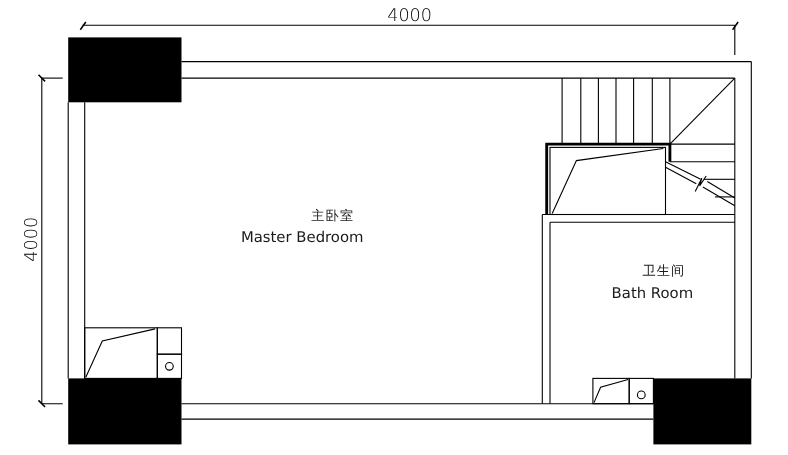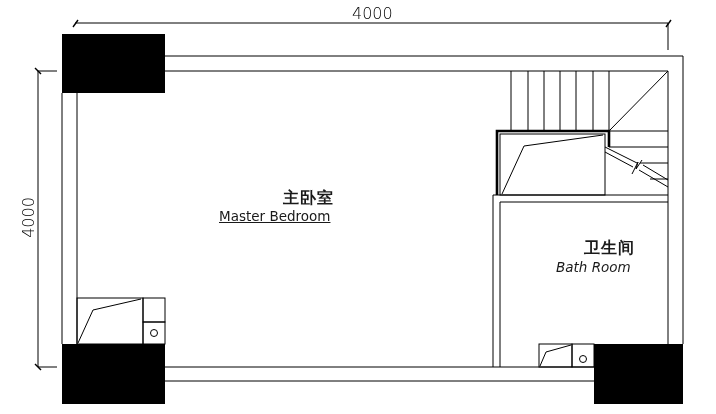--- a/index.html
+++ b/index.html
@@ -3,21 +3,21 @@
   <meta charset="utf-8">
   <style>
     html, body { margin: 0; padding: 0; background: #ffffff; }
     body { width: 716px; height: 414px; overflow: hidden; position: relative; font-family: "DejaVu Sans", sans-serif; }
     svg { position: absolute; left: 0; top: 0; }
     .ln { stroke: #000; stroke-width: 1.4; fill: none; }
     .thin { stroke: #000; stroke-width: 1; fill: none; }
     .thick { stroke: #000; stroke-width: 2.6; fill: none; }
     .col { fill: #000; }
     .label { position: absolute; color: #1a1a1a; white-space: nowrap; }
-    .zh { font-size: 16px; letter-spacing: 1px; font-weight: bold; }
+    .zh { font-size: 12px; letter-spacing: 1px; }
     .en { font-size: 13.5px; font-family: "DejaVu Sans", sans-serif; }
     .dim { position: absolute; font-family: "DejaVu Sans", sans-serif; font-size: 16px; color: #000; font-weight: 300; }
     .dim-v { transform: rotate(-90deg); transform-origin: center center; }
   </style>
 </head>
 <body>
 
 <svg width="716" height="414" viewBox="0 0 716 414">
 
   <g>
@@ -106,16 +106,16 @@
     <rect class="thin" x="572" y="344" width="22" height="23"></rect>
     <circle class="thin" cx="583" cy="359" r="3.5"></circle>
     <polyline class="thin" points="540,366 546,352 571,345"></polyline>
   </g>
 </svg>
 
 <div class="dim" style="left:352px; top:4px;">4000</div>
 <div class="dim dim-v" style="left:6px; top:208px; width:44px; text-align:center;">4000</div>
 
 <div class="label zh" style="left:283px; top:188px;">主卧室</div>
-<div class="label en" style="left:219px; top:208px;text-decoration:underline;">Master Bedroom</div>
+<div class="label en" style="left:219px; top:208px;">Master Bedroom</div>
 
 <div class="label zh" style="left:584px; top:238px;">卫生间</div>
-<div class="label en" style="left:556px; top:259px;font-style:italic;">Bath Room</div>
+<div class="label en" style="left:556px; top:259px;">Bath Room</div>
 
 </body></html>

